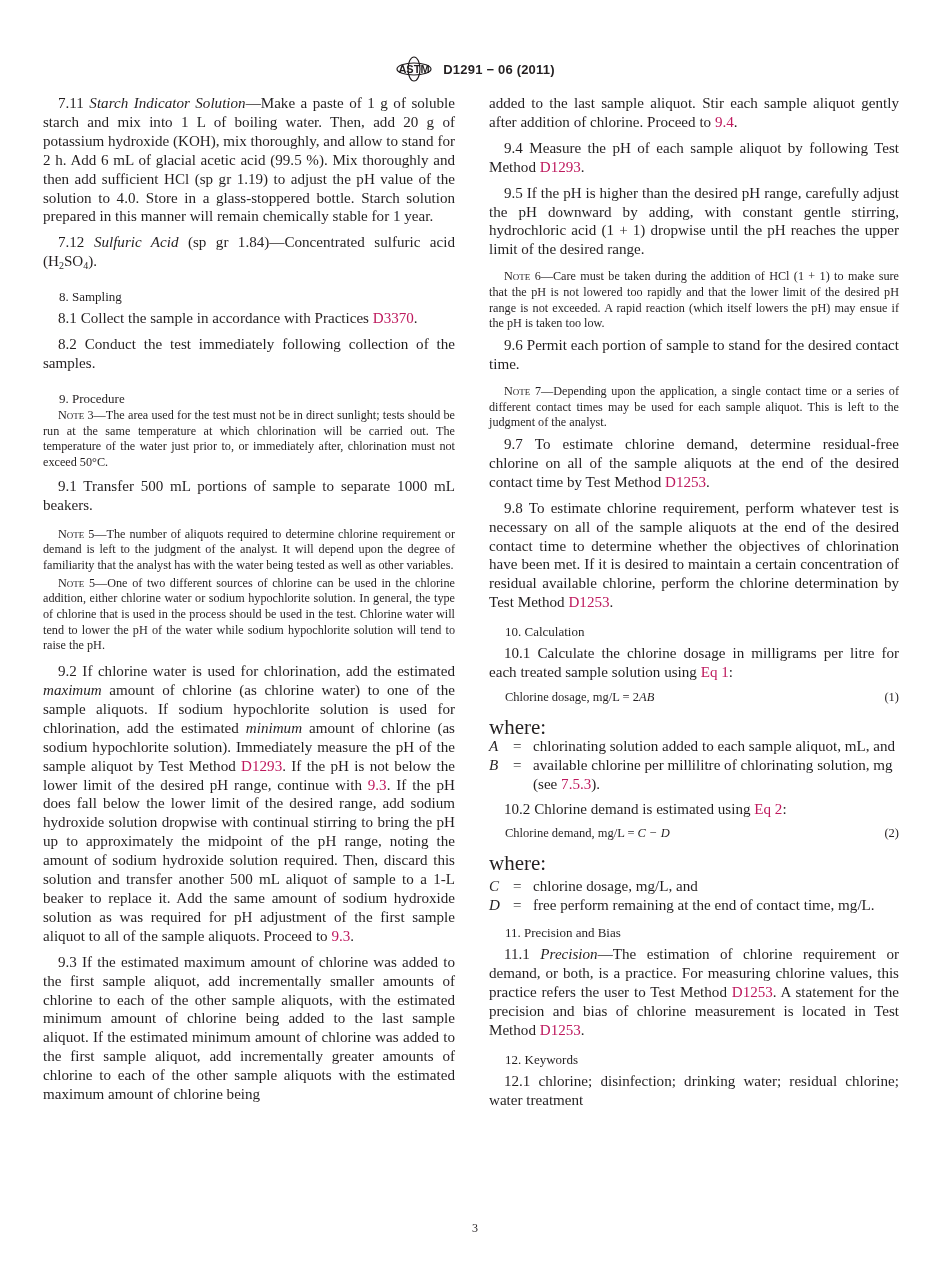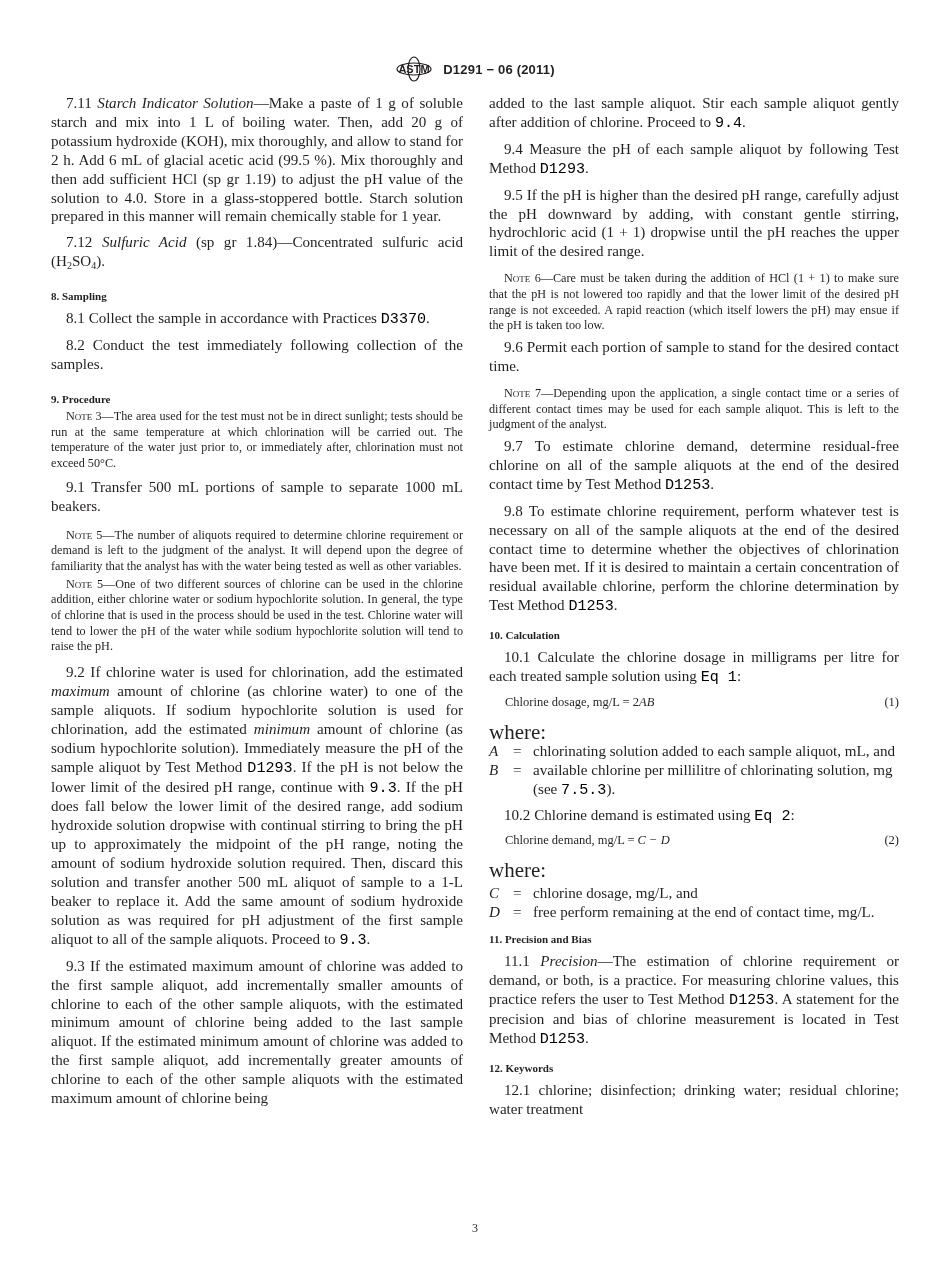--- a/index.html
+++ b/index.html
@@ -3,28 +3,28 @@
 <meta charset="utf-8">
 <style>
   html, body { margin: 0; padding: 0; background: #ffffff; }
   body { width: 950px; height: 1272px; position: relative; overflow: hidden;
          font-family: "Liberation Serif", "DejaVu Serif", serif; color: #231f20; }
   .header { position: absolute; top: 56px; left: 0; width: 950px; text-align: center; height: 28px; }
   .header .logo { display: inline-block; vertical-align: middle; width: 38px; height: 26px; margin-right: 6px; }
   .header .code { display: inline-block; vertical-align: middle; font-family: "Liberation Sans", "DejaVu Sans", sans-serif;
                   font-weight: bold; font-size: 13px; letter-spacing: 0.2px; }
   .col { position: absolute; top: 94px; width: 412px; }
-  .col.left { left: 51px; }
+  .col.left { left: 43px; }
   .col.right { left: 489px; width: 410px; }
   p { margin: 0; font-size: 15.1px; line-height: 18.9px; text-align: justify; }
   p.para { text-indent: 15px; margin-bottom: 7px; }
   p.note { font-size: 12.2px; line-height: 15.7px; text-indent: 15px; margin-bottom: 2px; }
   .sc { font-variant: small-caps; }
-  h2 { font-size: 11px; font-weight: bold; margin: 14px 0 3px 0; line-height: 19px; }
-  a, .link { color: #000000; text-decoration: none; font-family: Liberation Mono, monospace; }
+  h2 { font-size: 13px; font-weight: normal; margin: 14px 0 3px 16px; line-height: 19px; }
+  a, .link { color: #be185d; text-decoration: none; }
   i { font-style: italic; }
   sub { font-size: 10px; vertical-align: -3px; line-height: 0; }
   .eq { position: relative; font-size: 12.5px; line-height: 18px; height: 20px; margin: 6px 0 10px 0; }
   .eq .body { position: absolute; left: 16px; right: 0; text-align: left; }
   .eq .num { position: absolute; right: 0; }
   .where { font-size: 21px; line-height: 18.9px; margin: 4px 0 0 0; }
   .defn { display: flex; font-size: 15.1px; line-height: 18.9px; }
   .defn .sym { width: 24px; font-style: italic; }
   .defn .eqs { width: 20px; }
   .defn .txt { flex: 1; }

